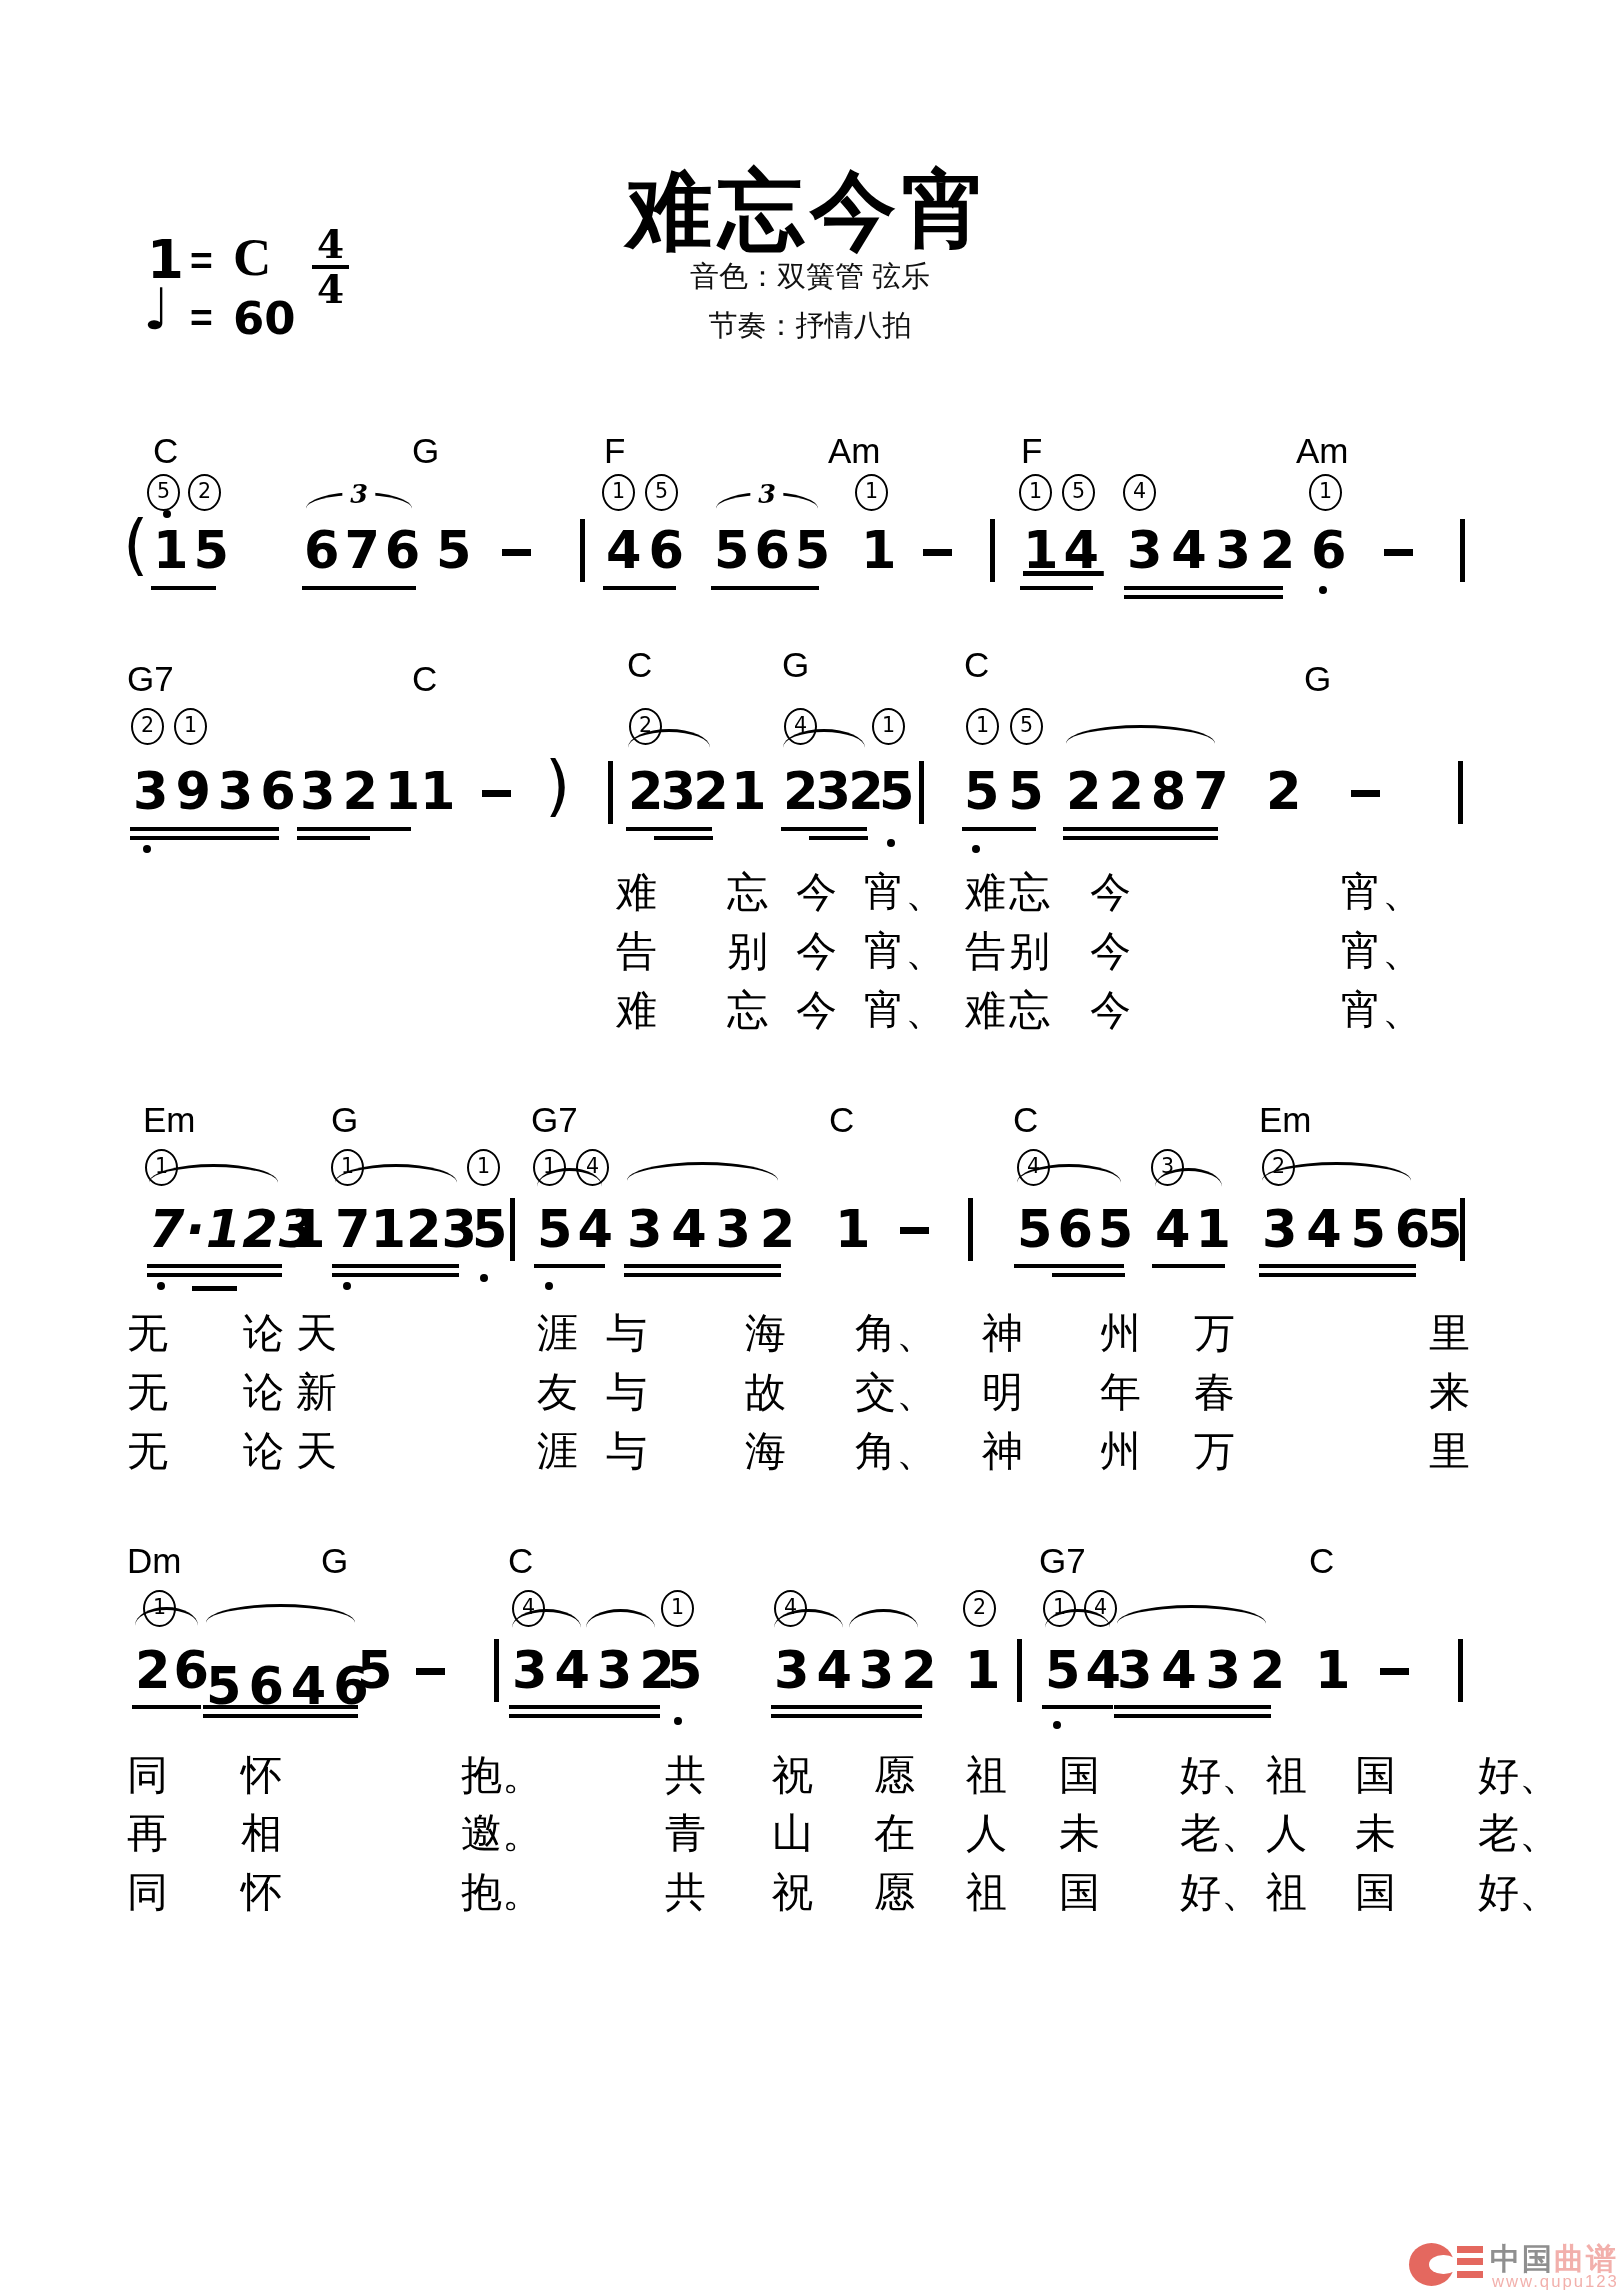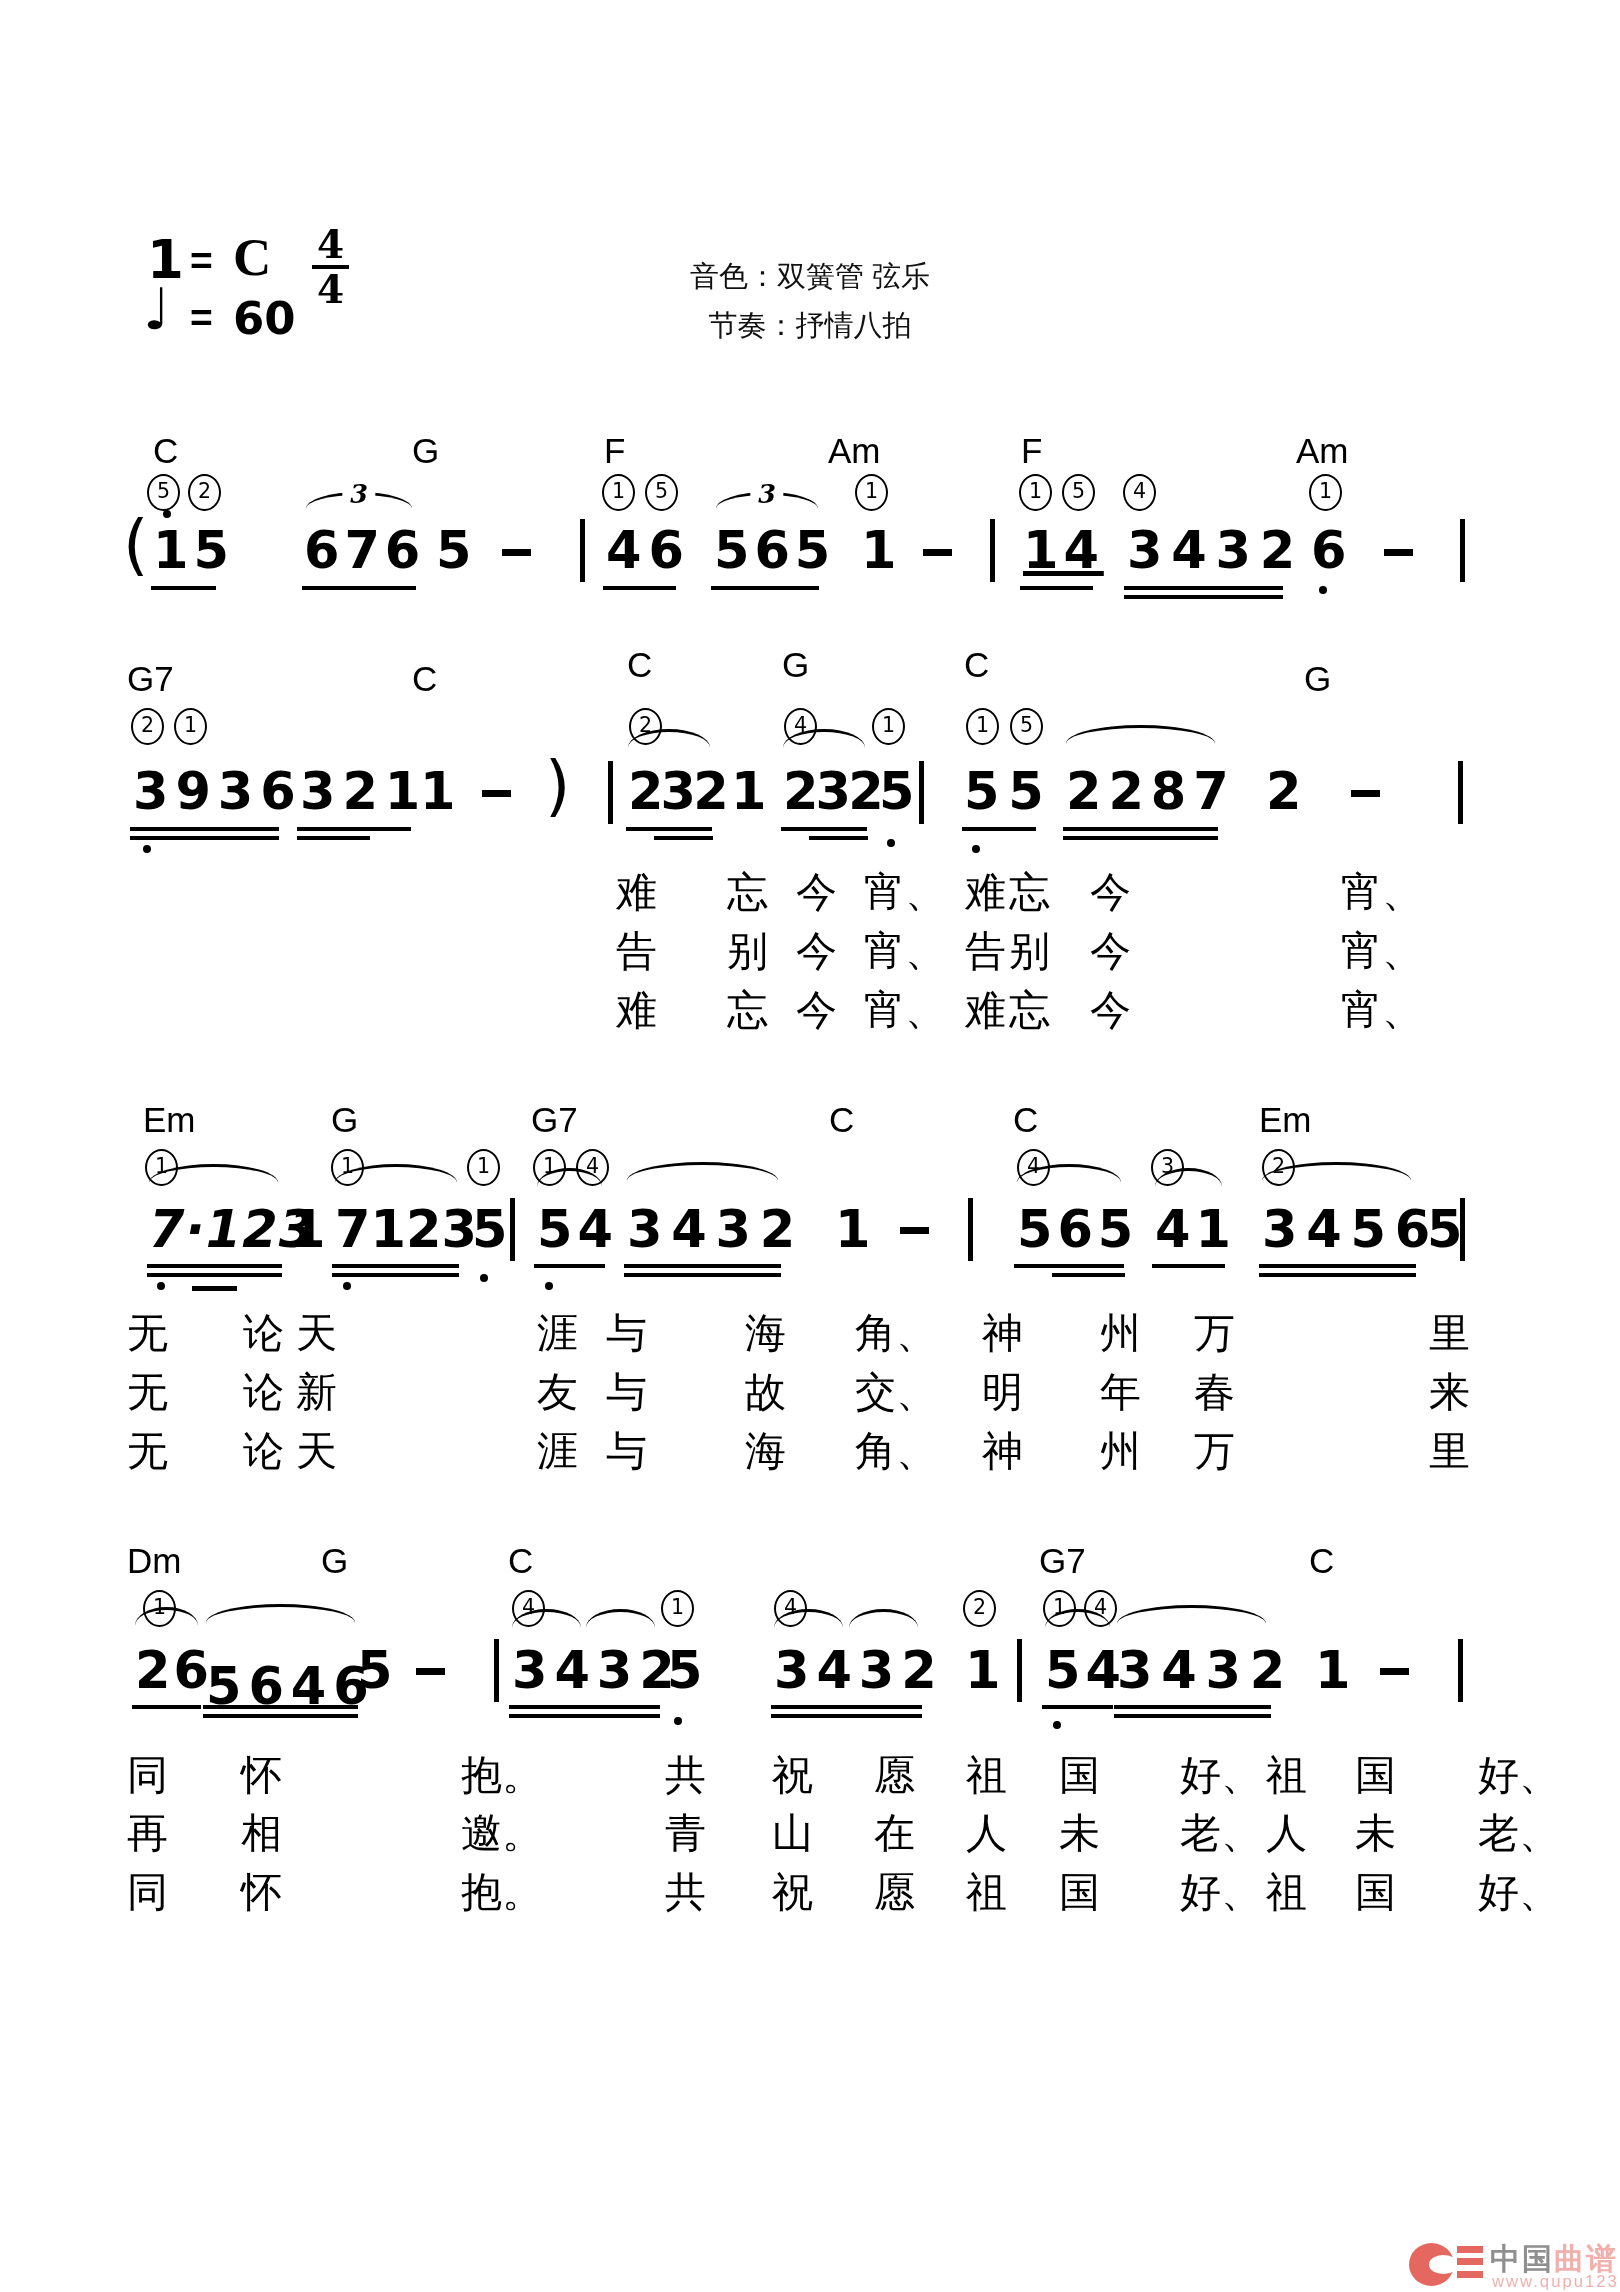--- a/index.html
+++ b/index.html
@@ -39,20 +39,21 @@
   .wm-disc::after{content:"";position:absolute;left:19.6px;top:11.8px;width:29px;height:19.6px;background:#fff;border-radius:50%;}
   .wm-bar{height:6.9px;background:#e4685f;}
   .wm-zh1{font-size:30px;font-weight:700;color:#8f8f8f;letter-spacing:2px;}
   .wm-zh2{font-size:30px;font-weight:700;color:#f2b0ac;letter-spacing:2px;}
   .wm-url{font-size:16.7px;color:#f2b0ac;letter-spacing:2px;}
 </style>
 </head>
 <body>
 
 <div id="page">
+  <div id="title" class="abs">难忘今宵</div>
   <div id="sub2" class="abs subtitle">节奏：抒情八拍</div>
   <div id="sub1" class="abs subtitle">音色：双簧管 弦乐</div>
 
   <div class="abs keynum" style="left:147px;top:229px;">1</div>
   <div class="abs keyeq" style="left:190px;top:239px;">=</div>
   <div class="abs keyC" style="left:233px;top:227px;">C</div>
   <div class="abs frac" style="left:312px;top:225px;">
     <div>4</div>
     <div class="bar"></div>
     <div>4</div>

